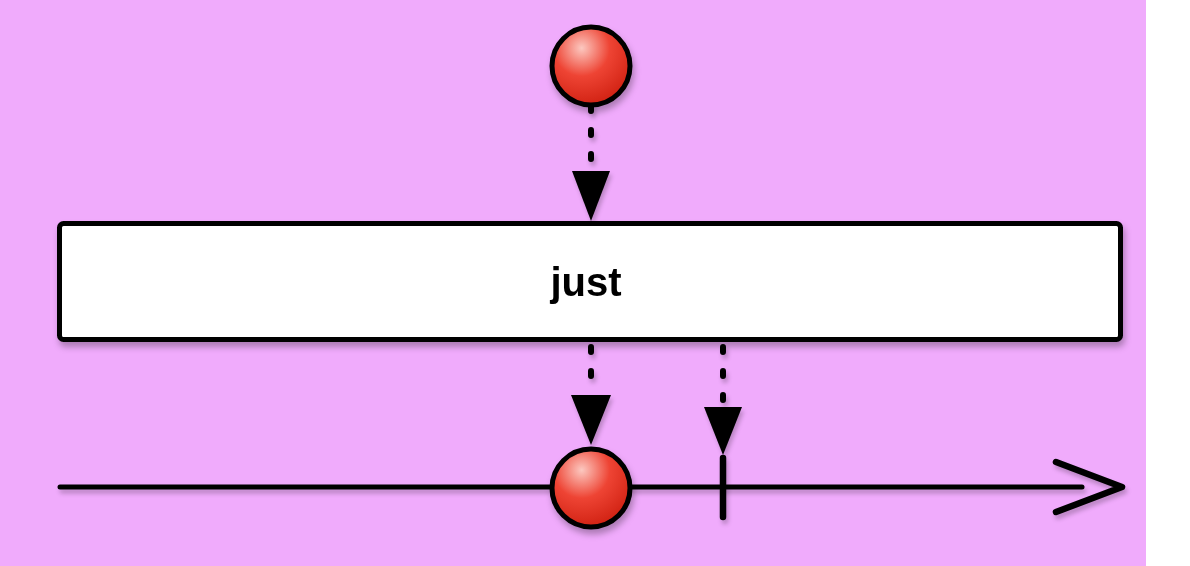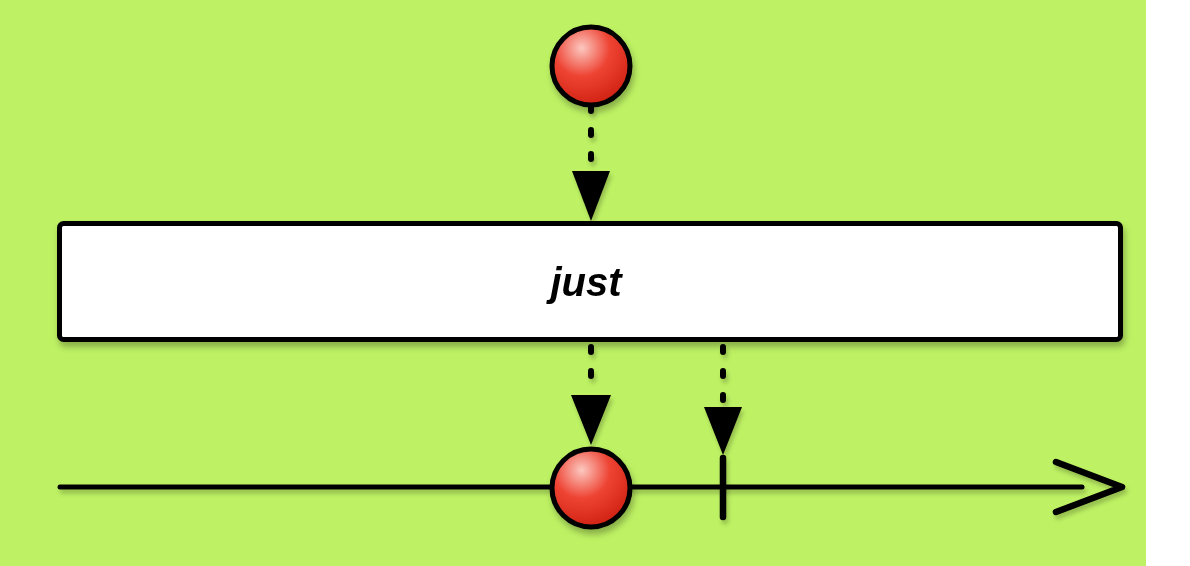--- a/index.html
+++ b/index.html
@@ -5,23 +5,22 @@
   html, body {
     margin: 0;
     padding: 0;
     background: #ffffff;
     font-family: "Liberation Sans", sans-serif;
   }
   .canvas {
     position: relative;
     width: 1146px;
     height: 566px;
-    background: #bef264;
+    background: #f0abfc;
     overflow: hidden;
-    font-style: italic;
   }
   svg { display: block; }
   .sh  { filter: drop-shadow(2px 5px 3px rgba(0,0,0,0.28)); }
   .sh2 { filter: drop-shadow(2px 4px 2px rgba(0,0,0,0.22)); }
   .operator-label {
     font-family: "Liberation Sans", sans-serif;
     font-weight: 700;
     font-size: 40px;
     fill: #000000;
   }

